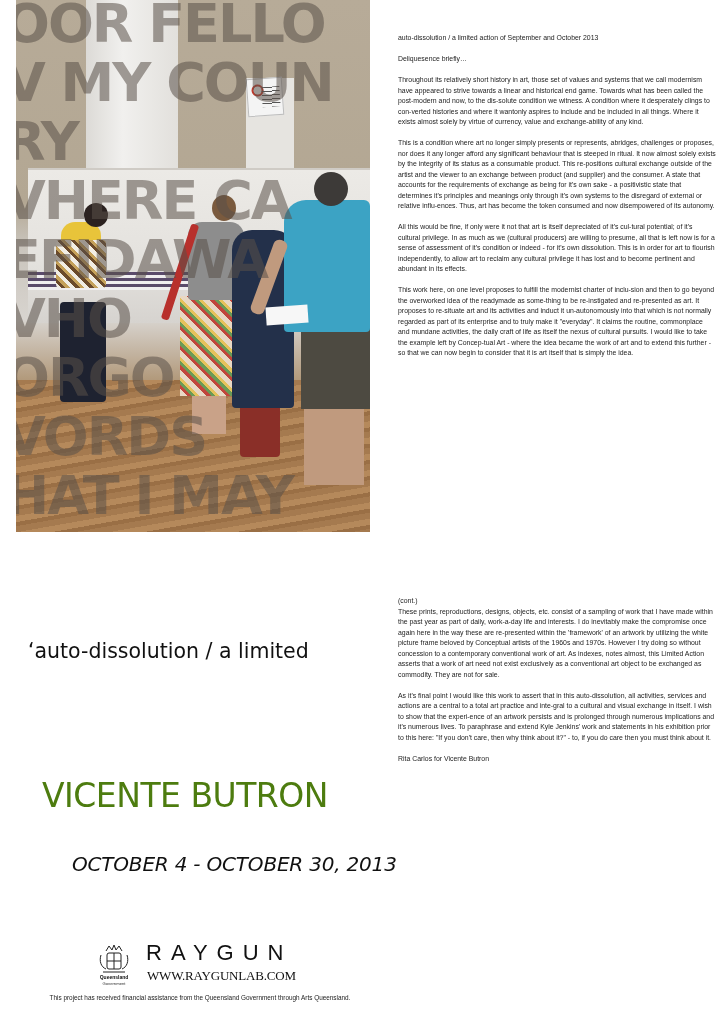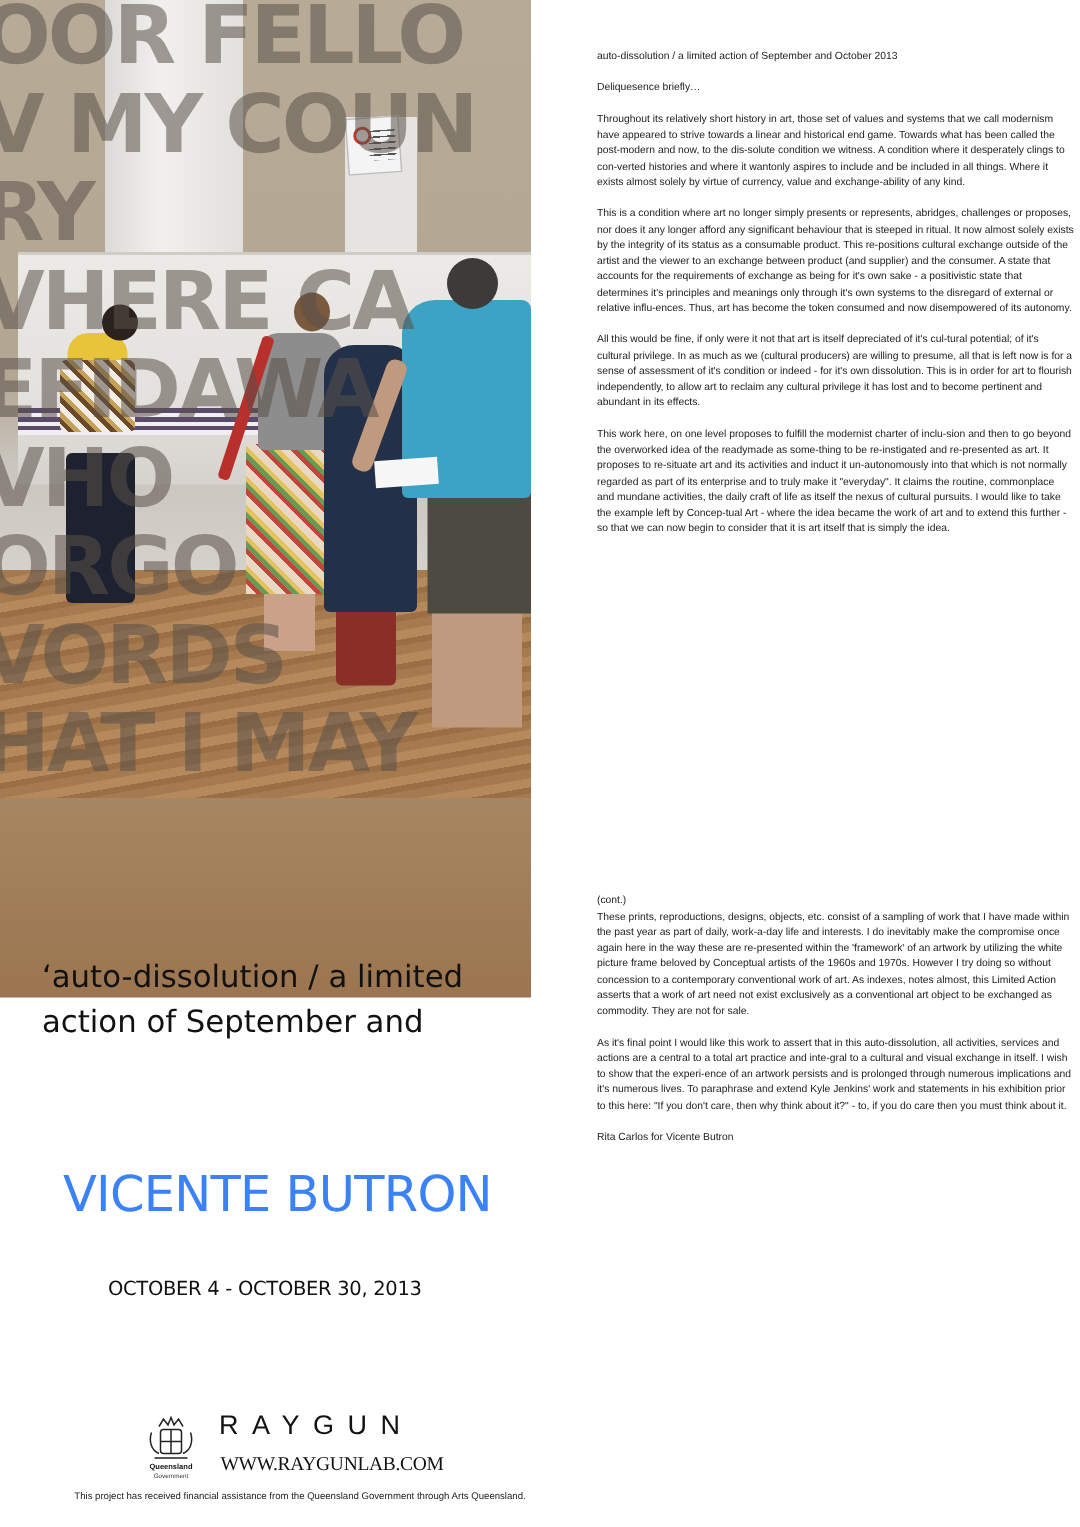--- a/index.html
+++ b/index.html
@@ -1,21 +1,21 @@
 <!DOCTYPE html>
 <html><head>
 <meta charset="utf-8">
 <style>
   * { margin: 0; padding: 0; box-sizing: border-box; }
   html, body { width: 720px; height: 1018px; background: #ffffff; overflow: hidden; }
   body { position: relative; font-family: "Liberation Sans", "DejaVu Sans", sans-serif; color: #1a1a1a; }
 
   
   .photo {
-    position: absolute; left: 0; top: 0; width: 354px; height: 665px; overflow: hidden;
+    position: absolute; left: 16px; top: 0; width: 354px; height: 532px; overflow: hidden;
     background: linear-gradient(180deg, #b7ab98 0%, #b3a793 38%, #c9c4bc 46%, #d8d4cf 60%, #a98c68 74%, #9b7550 100%);
   }
   .photo .pillar { position: absolute; left: 70px; top: 0; width: 92px; height: 185px; background: linear-gradient(90deg,#dcdad6,#f1f0ee 40%,#e2e0dc); }
   .photo .pillar2 { position: absolute; left: 230px; top: 78px; width: 48px; height: 110px; background: #e6e4e0; }
   .photo .sign { position: absolute; left: 231px; top: 78px; width: 36px; height: 38px; background: #f4f4f4; border: 1px solid #bdbdbd; transform: rotate(-4deg); }
   .photo .sign::before { content: ""; position: absolute; left: 4px; top: 5px; width: 8px; height: 8px; border-radius: 50%; border: 2px solid #c0392b; }
   .photo .sign::after { content: ""; position: absolute; left: 14px; top: 8px; width: 18px; height: 20px; background: repeating-linear-gradient(180deg,#555 0 1px,transparent 1px 4px); }
   .photo .booths { position: absolute; left: 12px; top: 168px; width: 342px; height: 155px; background: linear-gradient(180deg,#eceae6 0%,#e4e2de 60%,#d6d3cf 100%); border-top: 2px solid #cfcbc5; }
   .photo .booth-stripe { position: absolute; left: 12px; top: 272px; width: 220px; height: 18px;
     background: repeating-linear-gradient(180deg,#4b3a5e 0 3px,#f2f0f2 3px 6px); opacity: 0.9; }
@@ -51,26 +51,26 @@
   .essay { position: absolute; left: 398px; top: 33px; width: 318px; font-family: "Liberation Sans", sans-serif; font-size: 6.9px; line-height: 10.5px; color: #222; }
   .essay p { margin-bottom: 10.5px; text-align: left; }
   .essay p.heading { margin-bottom: 10.5px; }
   .essay p.intro { margin-bottom: 10.5px; }
 
   .essay2 { position: absolute; left: 398px; top: 596px; width: 318px; font-family: "Liberation Sans", sans-serif; font-size: 6.9px; line-height: 10.5px; color: #222; }
   .essay2 p { margin-bottom: 10.5px; }
 
   
   .title { position: absolute; left: 28px; top: 636px; width: 336px; text-align: left; font-family: "DejaVu Sans", sans-serif; font-size: 20.5px; line-height: 30px; color: #111; }
-  .artist { position: absolute; left: 42px; top: 776px; font-family: "DejaVu Sans", sans-serif; font-size: 33px; letter-spacing: -0.5px; color: #3b82f6; white-space: nowrap; }
-  .dates { position: absolute; left: 72px; top: 852px; font-family: "DejaVu Sans", sans-serif; font-size: 13px; color: #111; white-space: nowrap; letter-spacing: -0.2px; }
+  .artist { position: absolute; left: 42px; top: 776px; font-family: "DejaVu Sans", sans-serif; font-size: 33px; letter-spacing: -0.5px; color: #4d7c0f; white-space: nowrap; }
+  .dates { position: absolute; left: 72px; top: 852px; font-family: "DejaVu Sans", sans-serif; font-size: 20px; color: #111; white-space: nowrap; letter-spacing: -0.2px; font-style: italic; }
 
   
   .crest { position: absolute; left: 97px; top: 943px; width: 34px; height: 44px; }
-  .brand { position: absolute; left: 146px; top: 940px; font-family: "Liberation Sans", sans-serif; font-size: 18px; letter-spacing: 9px; color: #111; }
+  .brand { position: absolute; left: 146px; top: 940px; font-family: "Liberation Sans", sans-serif; font-size: 22px; letter-spacing: 9px; color: #111; }
   .url { position: absolute; left: 147px; top: 968px; font-family: Liberation Serif, serif; font-size: 13px; color: #111; letter-spacing: -0.2px; }
   .funding { position: absolute; left: 0; top: 994px; width: 400px; text-align: center; font-family: "Liberation Sans", sans-serif; font-size: 6.4px; color: #222; }
 </style>
 </head>
 <body>
 
 <div class="photo">
   <div class="pillar"></div>
   <div class="pillar2"></div>
   <div class="sign"></div>
@@ -123,21 +123,20 @@
 
 <div class="essay2">
   <div>(cont.)</div>
   <p>These prints, reproductions, designs, objects, etc. consist of a sampling of work that I have made within the past year as part of daily, work-a-day life and interests. I do inevitably make the compromise once again here in the way these are re-presented within the 'framework' of an artwork by utilizing the white picture frame beloved by Conceptual artists of the 1960s and 1970s. However I try doing so without concession to a contemporary conventional work of art. As indexes, notes almost, this Limited Action asserts that a work of art need not exist exclusively as a conventional art object to be exchanged as commodity. They are not for sale.</p>
   <p>As it's final point I would like this work to assert that in this auto-dissolution, all activities, services and actions are a central to a total art practice and inte-gral to a cultural and visual exchange in itself. I wish to show that the experi-ence of an artwork persists and is prolonged through numerous implications and it's numerous lives. To paraphrase  and extend Kyle Jenkins' work and statements in his exhibition prior to this here: "If you don't care, then why think about it?" - to, if you do care then you must think about it.</p>
   <p>Rita Carlos for Vicente Butron</p>
 </div>
 
 <div class="title">
   <div>‘auto-dissolution / a limited</div>
-  <div>action of September and</div>
 </div>
 <div class="artist">VICENTE BUTRON</div>
 <div class="dates">OCTOBER 4 - OCTOBER 30, 2013</div>
 
 <div class="crest">
   <svg width="34" height="44" viewBox="0 0 34 44">
     <g fill="none" stroke="#222" stroke-width="1">
       <path d="M9 8 L12 3 L15 7 L17 2 L19 7 L22 3 L25 8"></path>
       <rect x="10" y="10" width="14" height="16" rx="2"></rect>
       <path d="M10 18 H24 M17 10 V26"></path>

